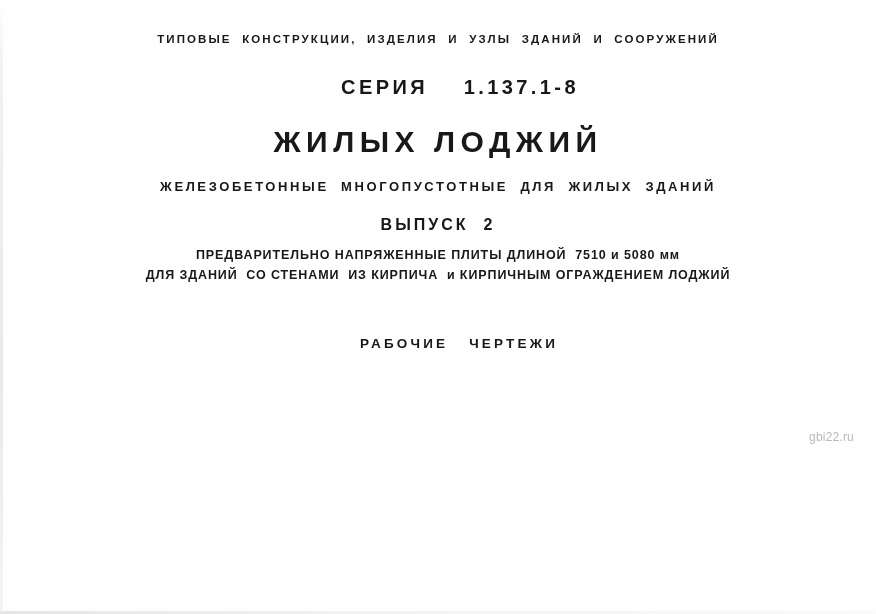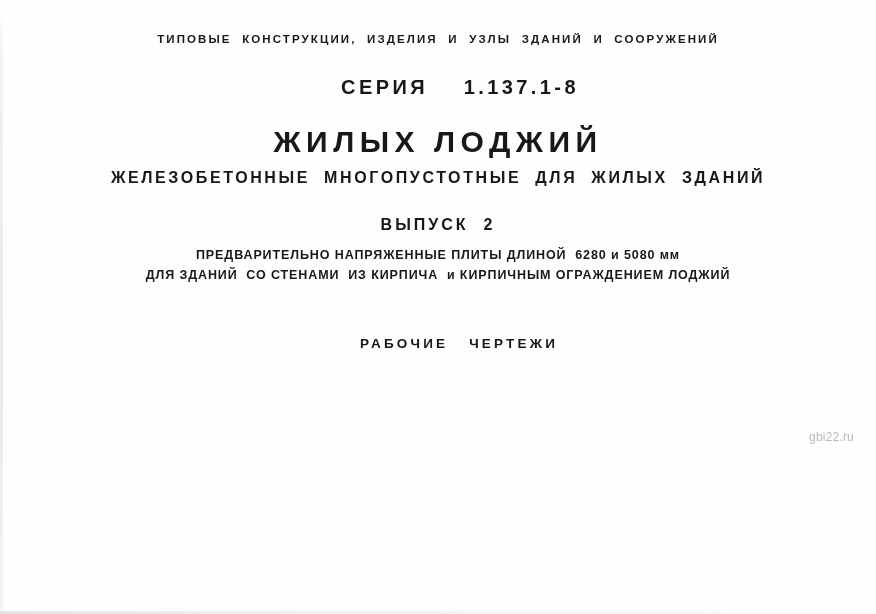--- a/index.html
+++ b/index.html
@@ -69,23 +69,23 @@
   }
   .l-title {
     position: absolute;
     top: 125px;
     width: 100%;
     font-size: 30px;
     letter-spacing: 5.5px;
   }
   .l-subtitle {
     position: absolute;
-    top: 169px;
+    top: 180px;
     width: 100%;
-    font-size: 16px;
+    font-size: 13px;
     letter-spacing: 2.6px;
   }
   .l-issue {
     position: absolute;
     top: 216px;
     width: 100%;
     font-size: 16px;
     letter-spacing: 3px;
   }
   .desc {
@@ -129,21 +129,21 @@
 
     <div class="line l-series">СЕРИЯ    1.137.1-8</div>
 
     <div class="line l-title">ЖИЛЫХ ЛОДЖИЙ</div>
 
     <div class="line l-subtitle">ЖЕЛЕЗОБЕТОННЫЕ  МНОГОПУСТОТНЫЕ  ДЛЯ  ЖИЛЫХ  ЗДАНИЙ</div>
 
     <div class="line l-issue">ВЫПУСК  2</div>
 
     <div class="desc">
-      <div class="line">ПРЕДВАРИТЕЛЬНО НАПРЯЖЕННЫЕ ПЛИТЫ ДЛИНОЙ  6280 и 5080 мм</div>
+      <div class="line">ПРЕДВАРИТЕЛЬНО НАПРЯЖЕННЫЕ ПЛИТЫ ДЛИНОЙ  7510 и 5080 мм</div>
       <div class="line">ДЛЯ ЗДАНИЙ  СО СТЕНАМИ  ИЗ КИРПИЧА  и КИРПИЧНЫМ ОГРАЖДЕНИЕМ ЛОДЖИЙ</div>
     </div>
 
     <div class="line l-docs">РАБОЧИЕ   ЧЕРТЕЖИ</div>
 
     <div class="watermark">gbi22.ru</div>
 
   </div>
 </div>
 

